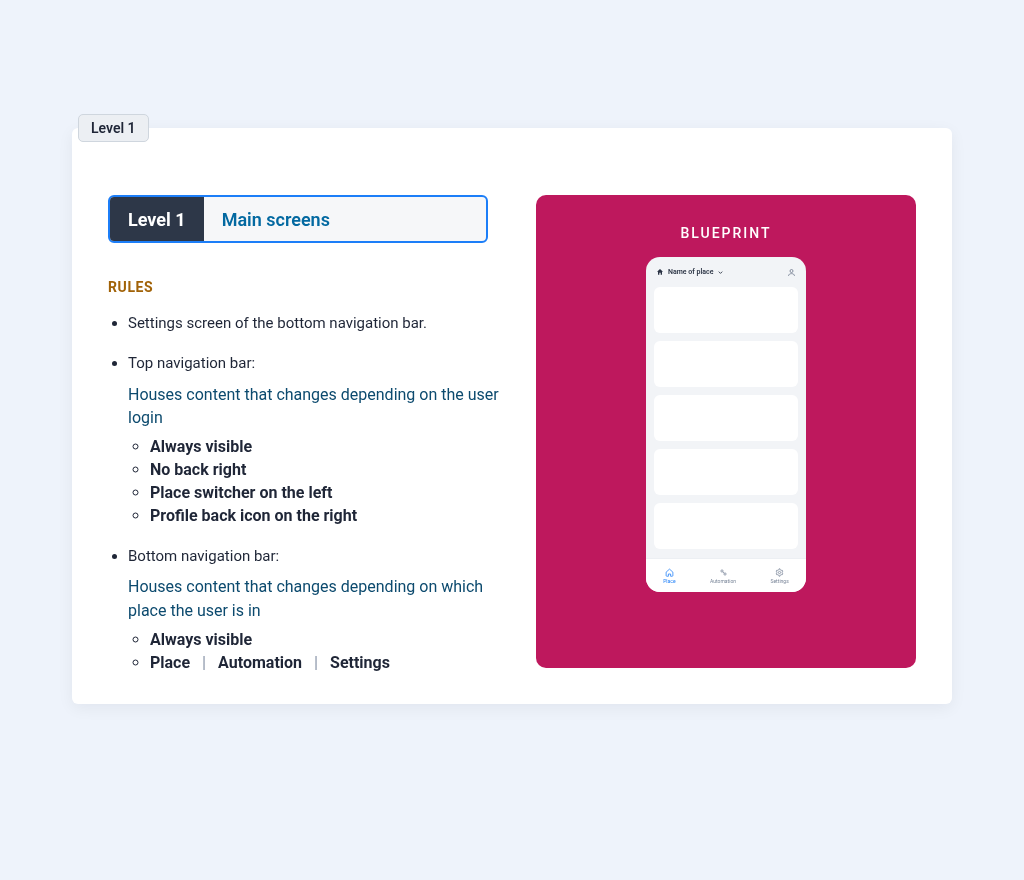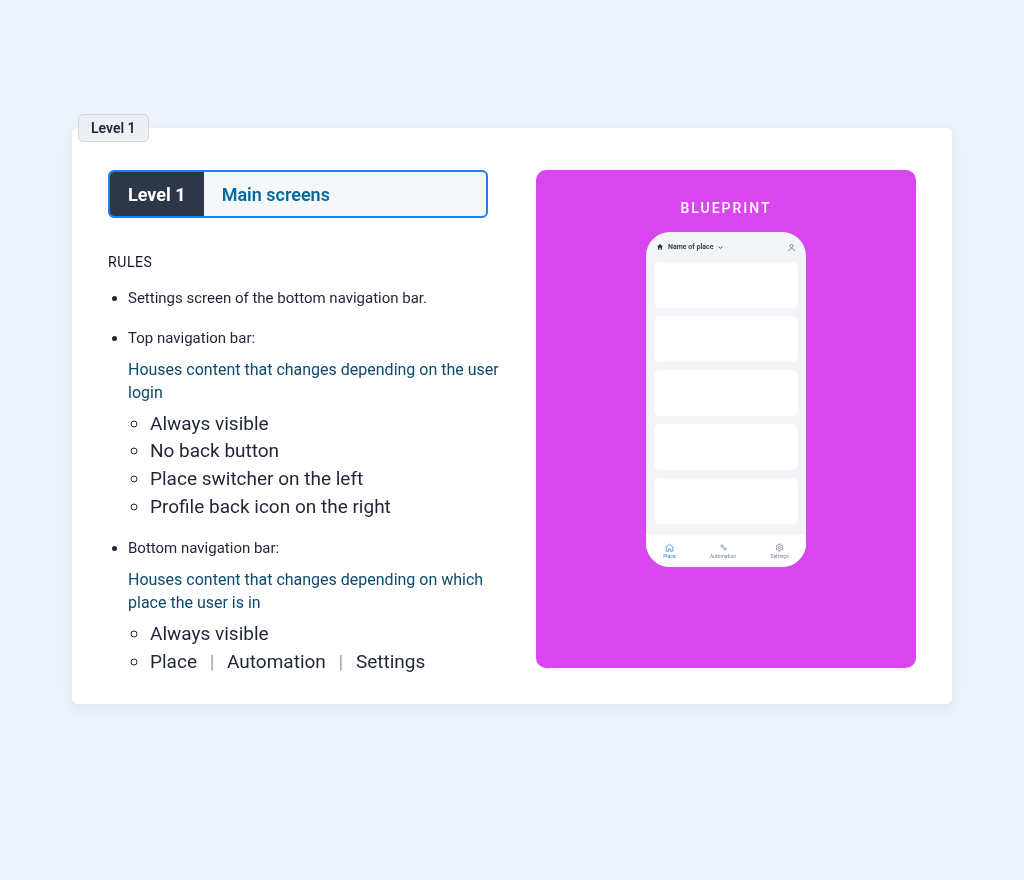--- a/index.html
+++ b/index.html
@@ -12,21 +12,21 @@
   }
 
   .card {
     position: relative;
     margin: 110px auto 0;
     width: 880px;
     height: 576px;
     background: #ffffff;
     border-radius: 6px;
     box-shadow: 0 4px 16px rgba(15, 23, 42, 0.06);
-    padding: 42px 36px 36px 36px;
+    padding: 67px 36px 36px 36px;
     display: flex;
     gap: 28px;
   }
 
   .level-tag {
     position: absolute;
     top: -14px;
     left: 6px;
     background: #eceff3;
     border: 1px solid #cfd6de;
@@ -68,22 +68,22 @@
     font-size: 18px;
     display: flex;
     align-items: center;
     padding: 0 18px;
   }
 
   .rules-title {
     margin-top: 36px;
     font-size: 14px;
     letter-spacing: 0.6px;
-    font-weight: 400;
-    color: #0f172a;
+    font-weight: 700;
+    color: #a16207;
   }
 
   .rules-list {
     margin-top: 18px;
     padding-left: 20px;
   }
   .rules-list > li {
     margin-bottom: 18px;
     font-size: 15px;
     line-height: 1.45;
@@ -92,54 +92,55 @@
     font-size: 16px;
     color: #0c4a6e;
     margin-top: 8px;
     margin-bottom: 6px;
   }
   .sub-list {
     padding-left: 22px;
     margin-top: 4px;
   }
   .sub-list li {
-    font-size: 19px;
+    font-size: 16px;
     line-height: 1.45;
+    font-weight: bold;
   }
   .sep {
     display: inline-block;
     margin: 0 8px;
     color: #98a2b3;
   }
 
   
   .blueprint-panel {
     flex: 0 0 380px;
-    background: #d946ef;
+    background: #be185d;
     border-radius: 10px;
     padding: 22px 20px 28px;
     display: flex;
     flex-direction: column;
     align-items: center;
   }
   .blueprint-title {
     color: #ffffff;
     letter-spacing: 2px;
     font-size: 14px;
     font-weight: 500;
     margin-bottom: 16px;
     margin-top: 8px;
   }
 
   
   .phone {
     width: 160px;
     height: 335px;
     background: #f2f4f7;
-    border-radius: 24px;
+    border-radius: 14px;
     display: flex;
     flex-direction: column;
     overflow: hidden;
   }
   .phone-top {
     height: 30px;
     display: flex;
     align-items: center;
     justify-content: space-between;
     padding: 0 10px;
@@ -213,21 +214,21 @@
     <div class="rules-title">RULES</div>
 
     <ul class="rules-list">
       <li>Settings screen of the bottom navigation bar.</li>
 
       <li>
         <span>Top navigation bar:</span>
         <div class="sub-note">Houses content that changes depending on the user login</div>
         <ul class="sub-list">
           <li>Always visible</li>
-          <li>No back button</li>
+          <li>No back right</li>
           <li>Place switcher on the left</li>
           <li>Profile back icon on the right</li>
         </ul>
       </li>
 
       <li>
         <span>Bottom navigation bar:</span>
         <div class="sub-note">Houses content that changes depending on which place the user is in</div>
         <ul class="sub-list">
           <li>Always visible</li>

